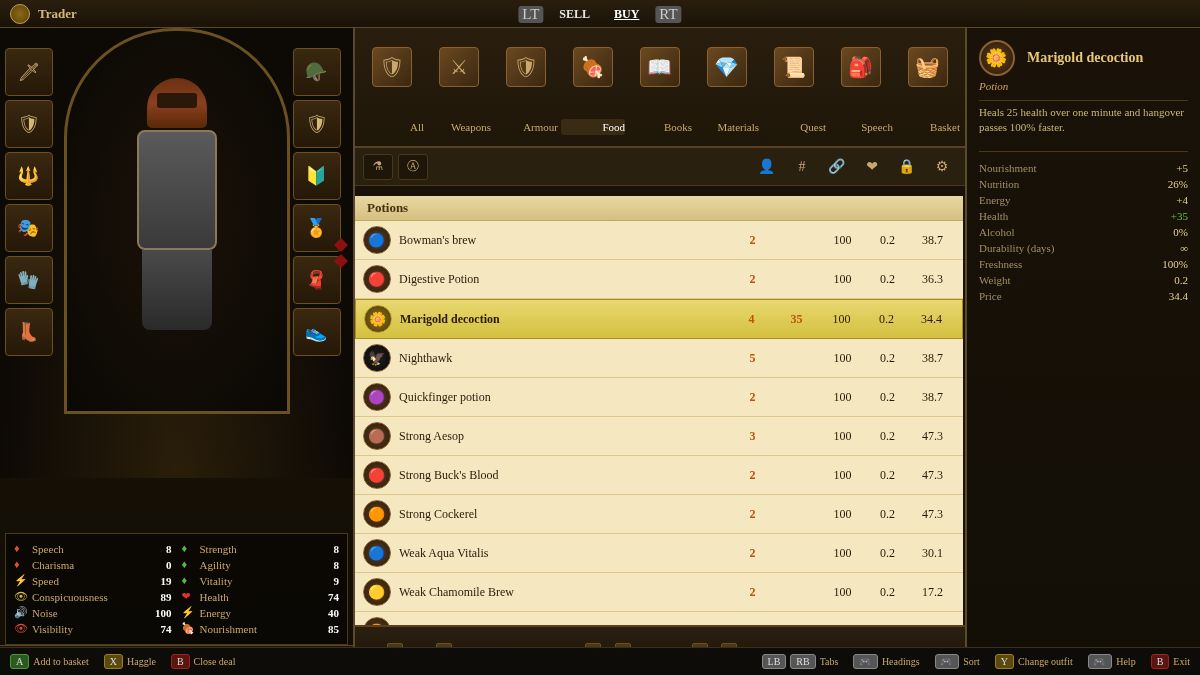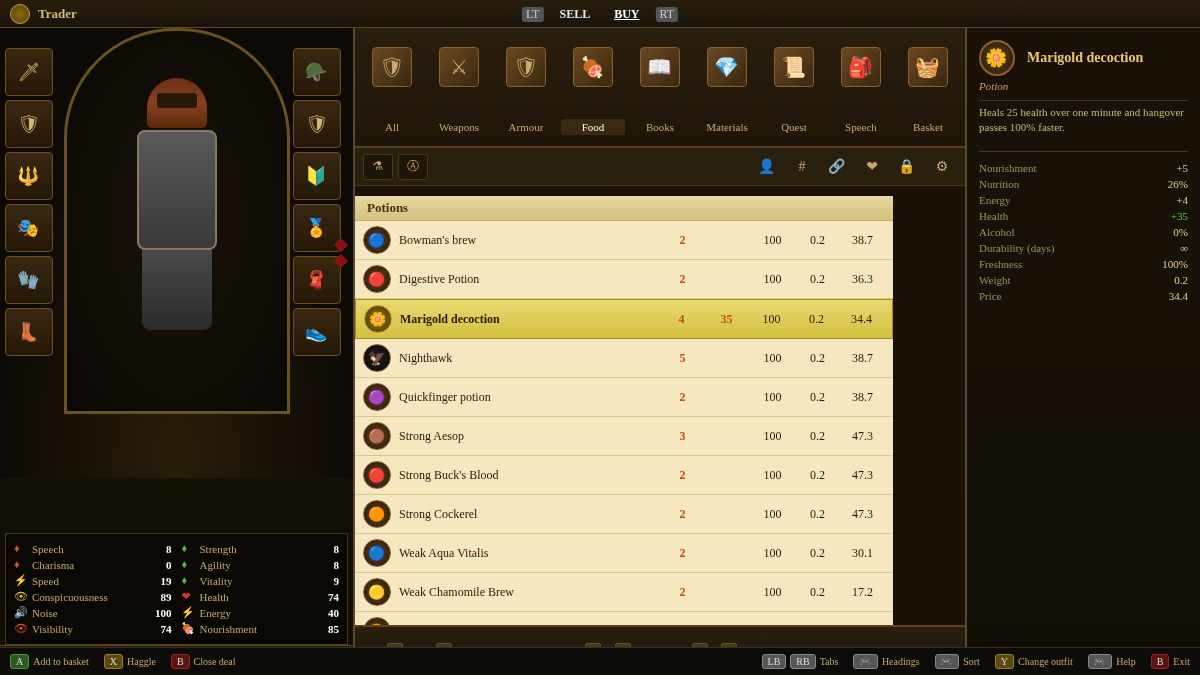--- a/index.html
+++ b/index.html
@@ -56,21 +56,21 @@
       padding: 2px 8px;
     }
     .sell-buy-btn.active {
       color: #fff;
       text-decoration: underline;
     }
     .lb-rt-badge {
       background: #555;
       border-radius: 3px;
       padding: 0 4px;
-      font-size: 12px;
+      font-size: 15px;
       color: #ccc;
     }
 
     
     .left-panel {
       position: absolute;
       top: 28px; left: 0;
       width: 355px;
       bottom: 0;
       background: linear-gradient(180deg, #1e1508 0%, #120e06 100%);
@@ -255,21 +255,21 @@
     }
     .tab-labels-row {
       display: flex;
       height: 38px;
       align-items: center;
       padding: 0 5px;
       gap: 3px;
     }
     .tab-label {
       width: 66px;
-      text-align: center;
+      text-align: right;
       font-size: 11px;
       color: #c8a870;
       cursor: pointer;
       padding: 2px 0;
       border-radius: 3px;
     }
     .tab-label.active {
       color: #fff;
       background: rgba(200,160,80,0.15);
     }
@@ -302,21 +302,21 @@
       align-items: center;
       justify-content: center;
       color: #c8a870;
       font-size: 14px;
     }
 
     
     .item-table {
       position: absolute;
       top: 196px; left: 355px;
-      width: 538px;
+      width: 608px;
       bottom: 50px;
       overflow-y: auto;
       background: #14b8a6;
     }
     .item-table::-webkit-scrollbar { width: 8px; }
     .item-table::-webkit-scrollbar-track { background: #2a2010; }
     .item-table::-webkit-scrollbar-thumb { background: #6b5020; border-radius: 4px; }
 
     .table-section-header {
       background: linear-gradient(180deg, #e8d8a0 0%, #d4c080 100%);

